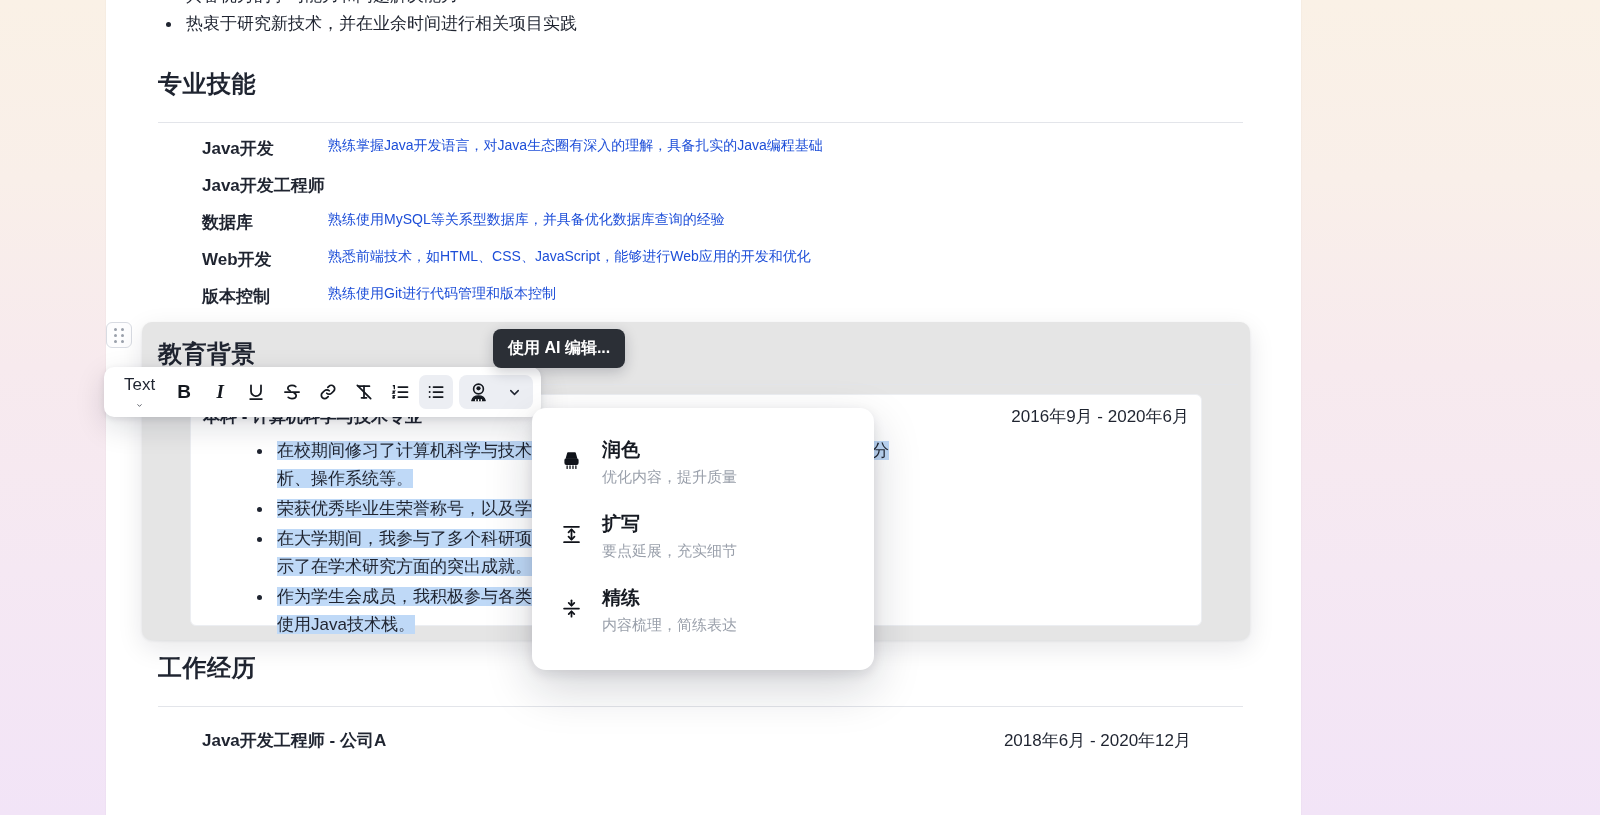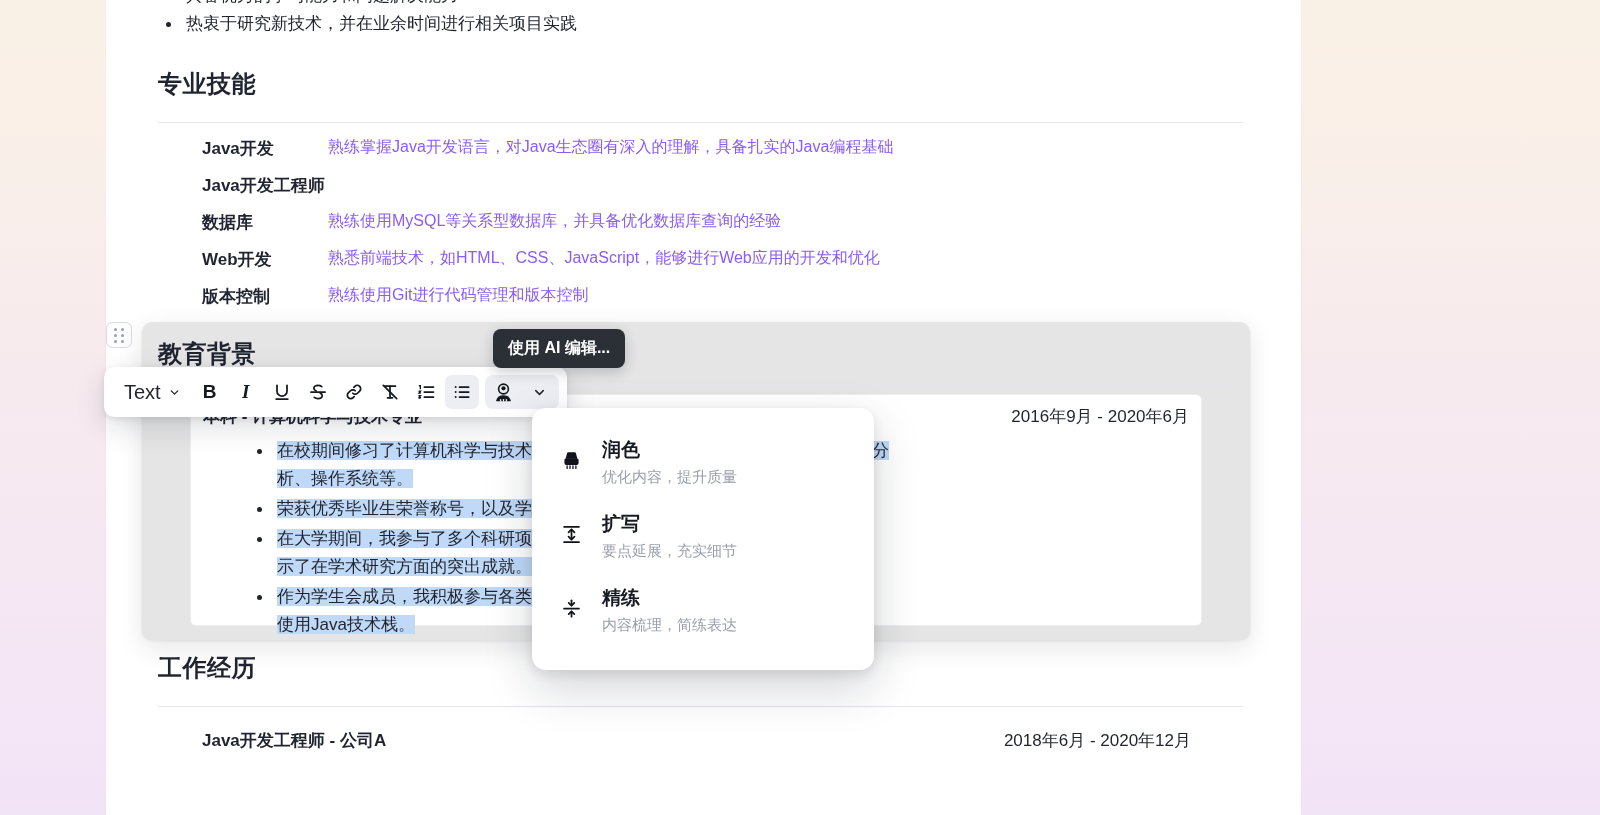--- a/index.html
+++ b/index.html
@@ -45,21 +45,21 @@
 
   
   #skills-block { position: absolute; left: 158px; top: 68px; width: 1085px; }
   #skills-rule { margin-top: 22px; }
   .skill-row { display: flex; margin-top: 14px; }
   .skill-row:first-child { margin-top: 17px; }
   .skill-name {
     width: 170px; flex: 0 0 170px; padding-left: 44px;
     font-size: 17px; font-weight: 700; color: #1f2430;
   }
-  .skill-desc { font-size: 16px; color: #8b5cf6; }
+  .skill-desc { font-size: 14px; color: #1d4ed8; }
 
   
   #edu-card {
     position: absolute; left: 142px; top: 322px;
     width: 1108px; height: 318px;
     background: #e5e5e5;
     border-radius: 10px;
     box-shadow: 0 1px 3px rgba(16,24,40,0.08), 0 8px 26px rgba(16,24,40,0.10);
   }
   #edu-title { position: absolute; left: 16px; top: 16px; }
@@ -115,21 +115,21 @@
   }
   .tb-btn {
     width: 34px; height: 34px; border-radius: 7px;
     display: flex; align-items: center; justify-content: center;
     cursor: pointer; background: transparent; border: 0; color: #14181f;
   }
   .tb-btn.active { background: #eceef3; }
   #style-select {
     display: flex; align-items: center; gap: 7px;
     height: 34px; padding: 0 10px 0 12px; border-radius: 7px;
-    font-size: 20px; color: #1f2430; cursor: pointer;
+    font-size: 17px; color: #1f2430; cursor: pointer; flex-direction: column;
   }
   #ai-group {
     display: flex; align-items: center; gap: 2px;
     background: #eceef3; border-radius: 8px; padding: 0 2px; margin-left: 4px;
   }
   .cv { display: block; }
 
   
   #ai-tooltip {
     position: absolute; left: 493px; top: 329px;

